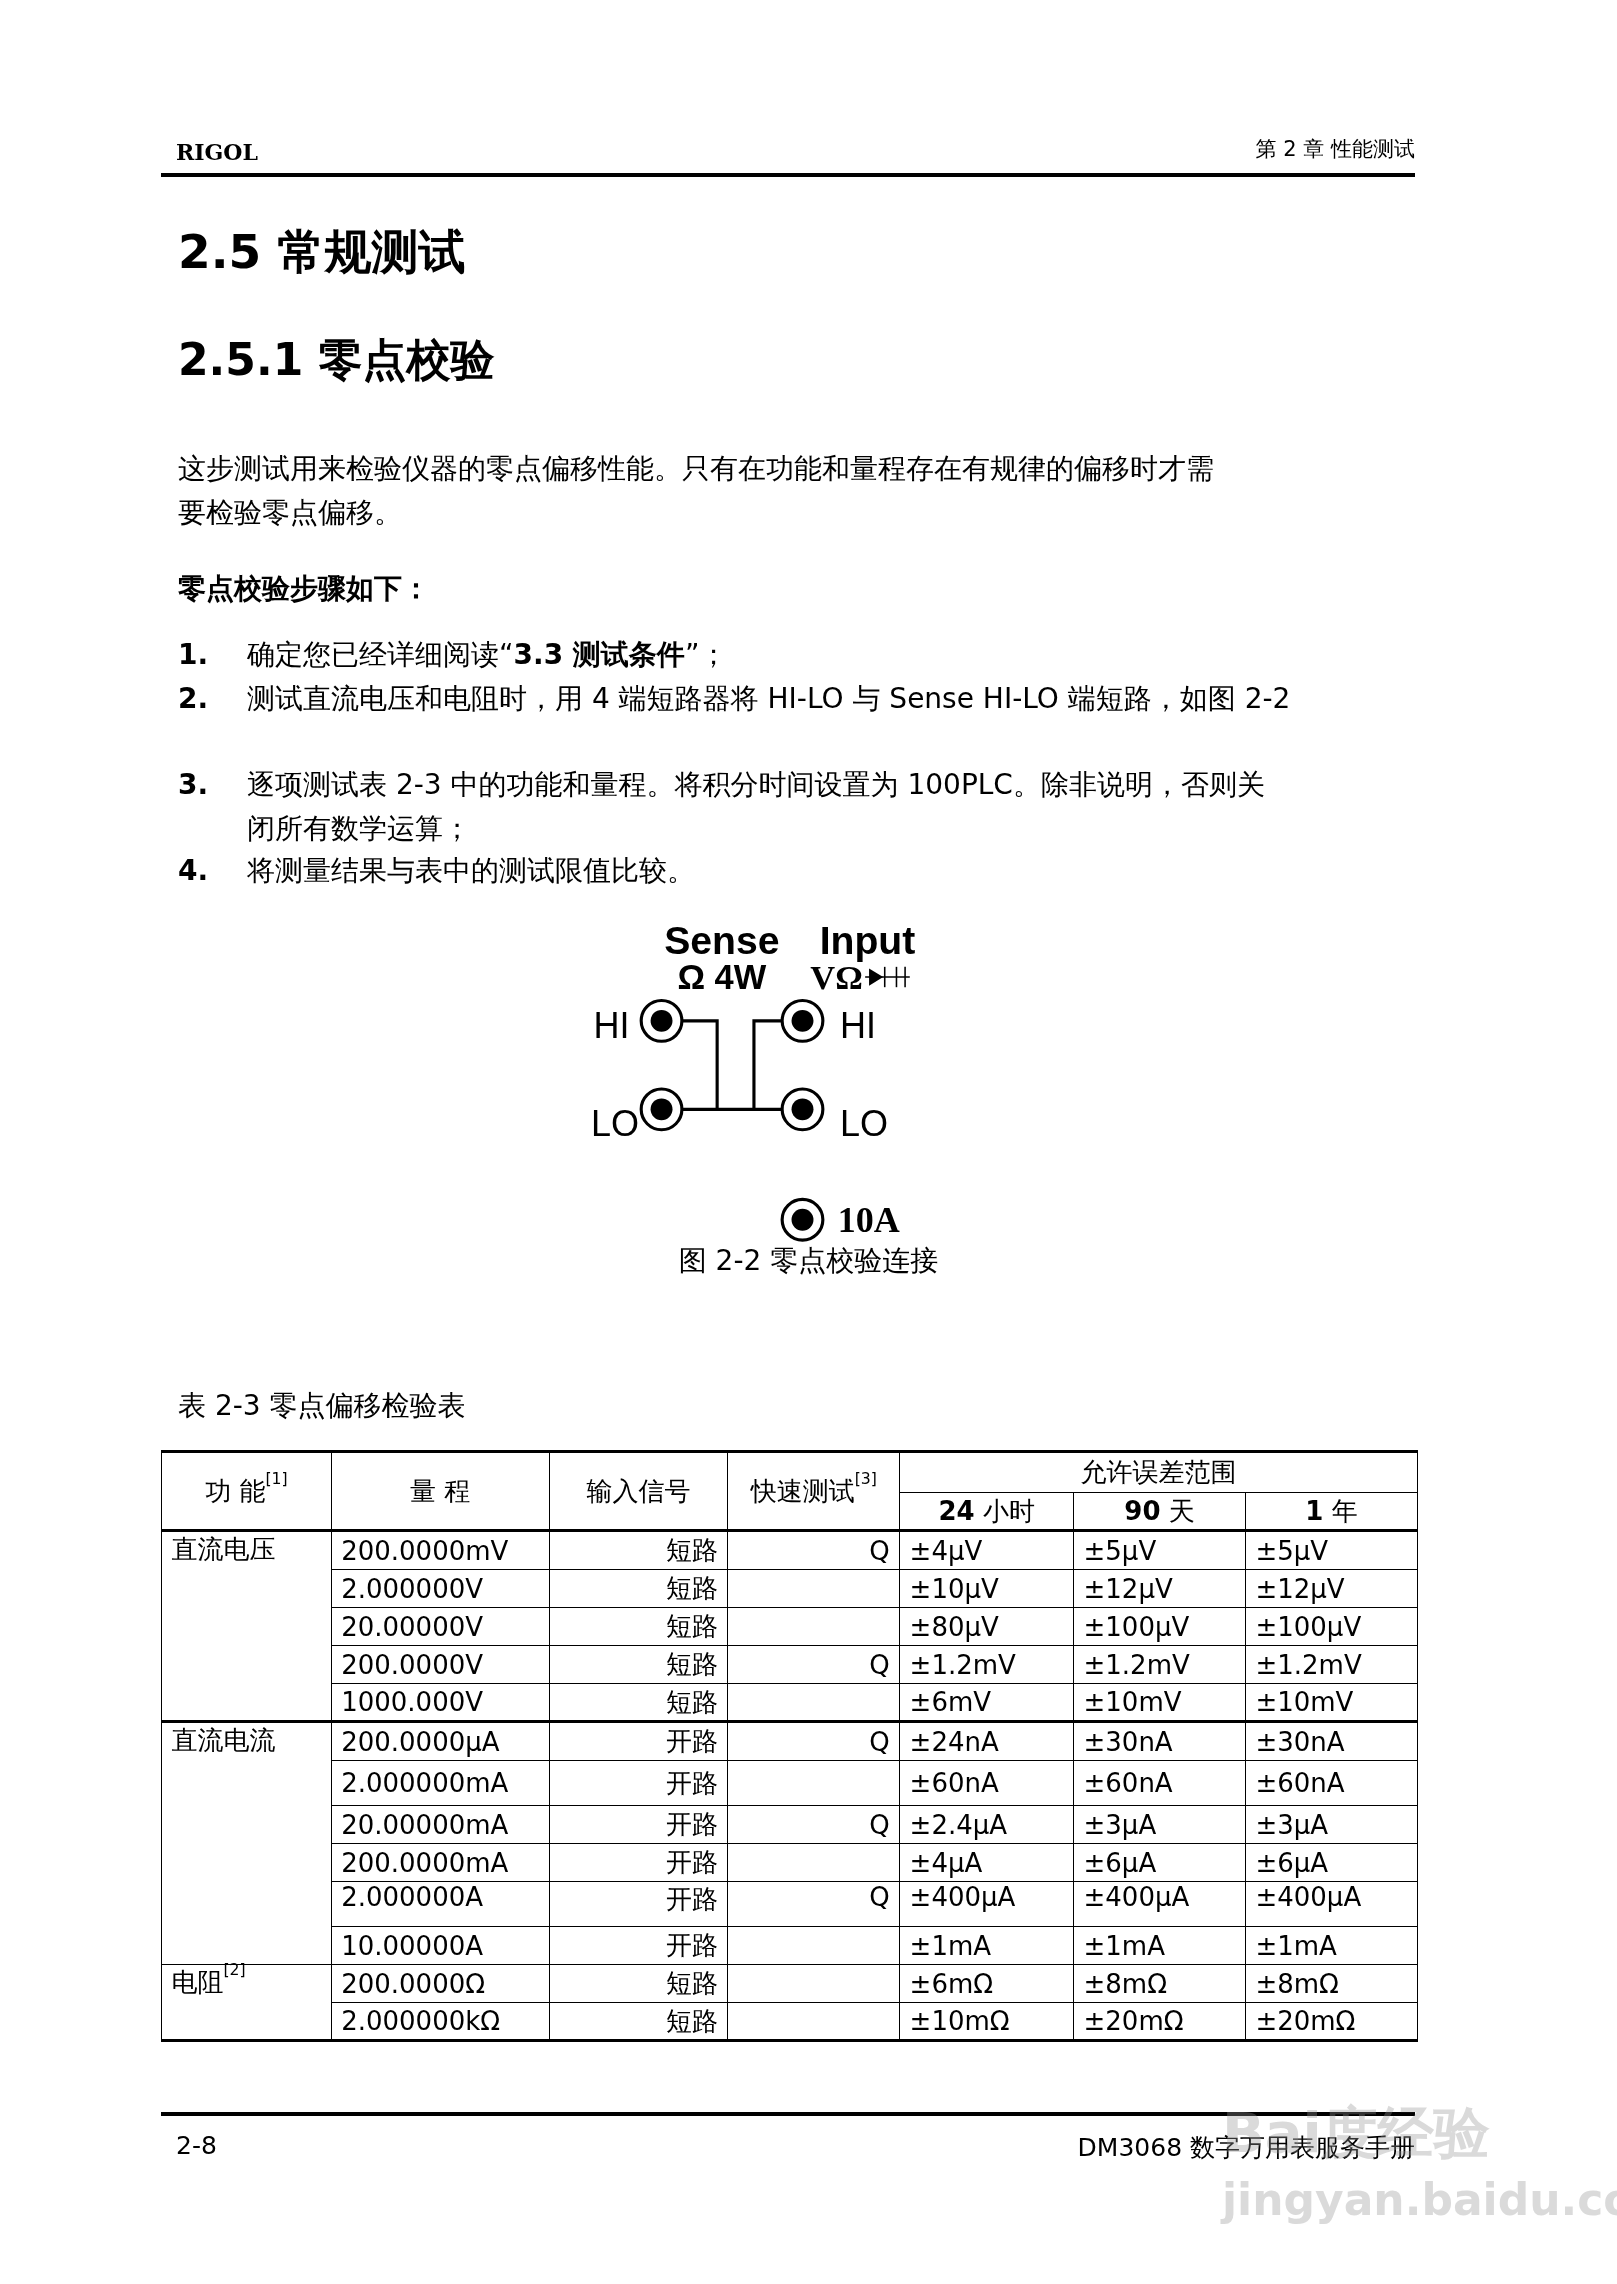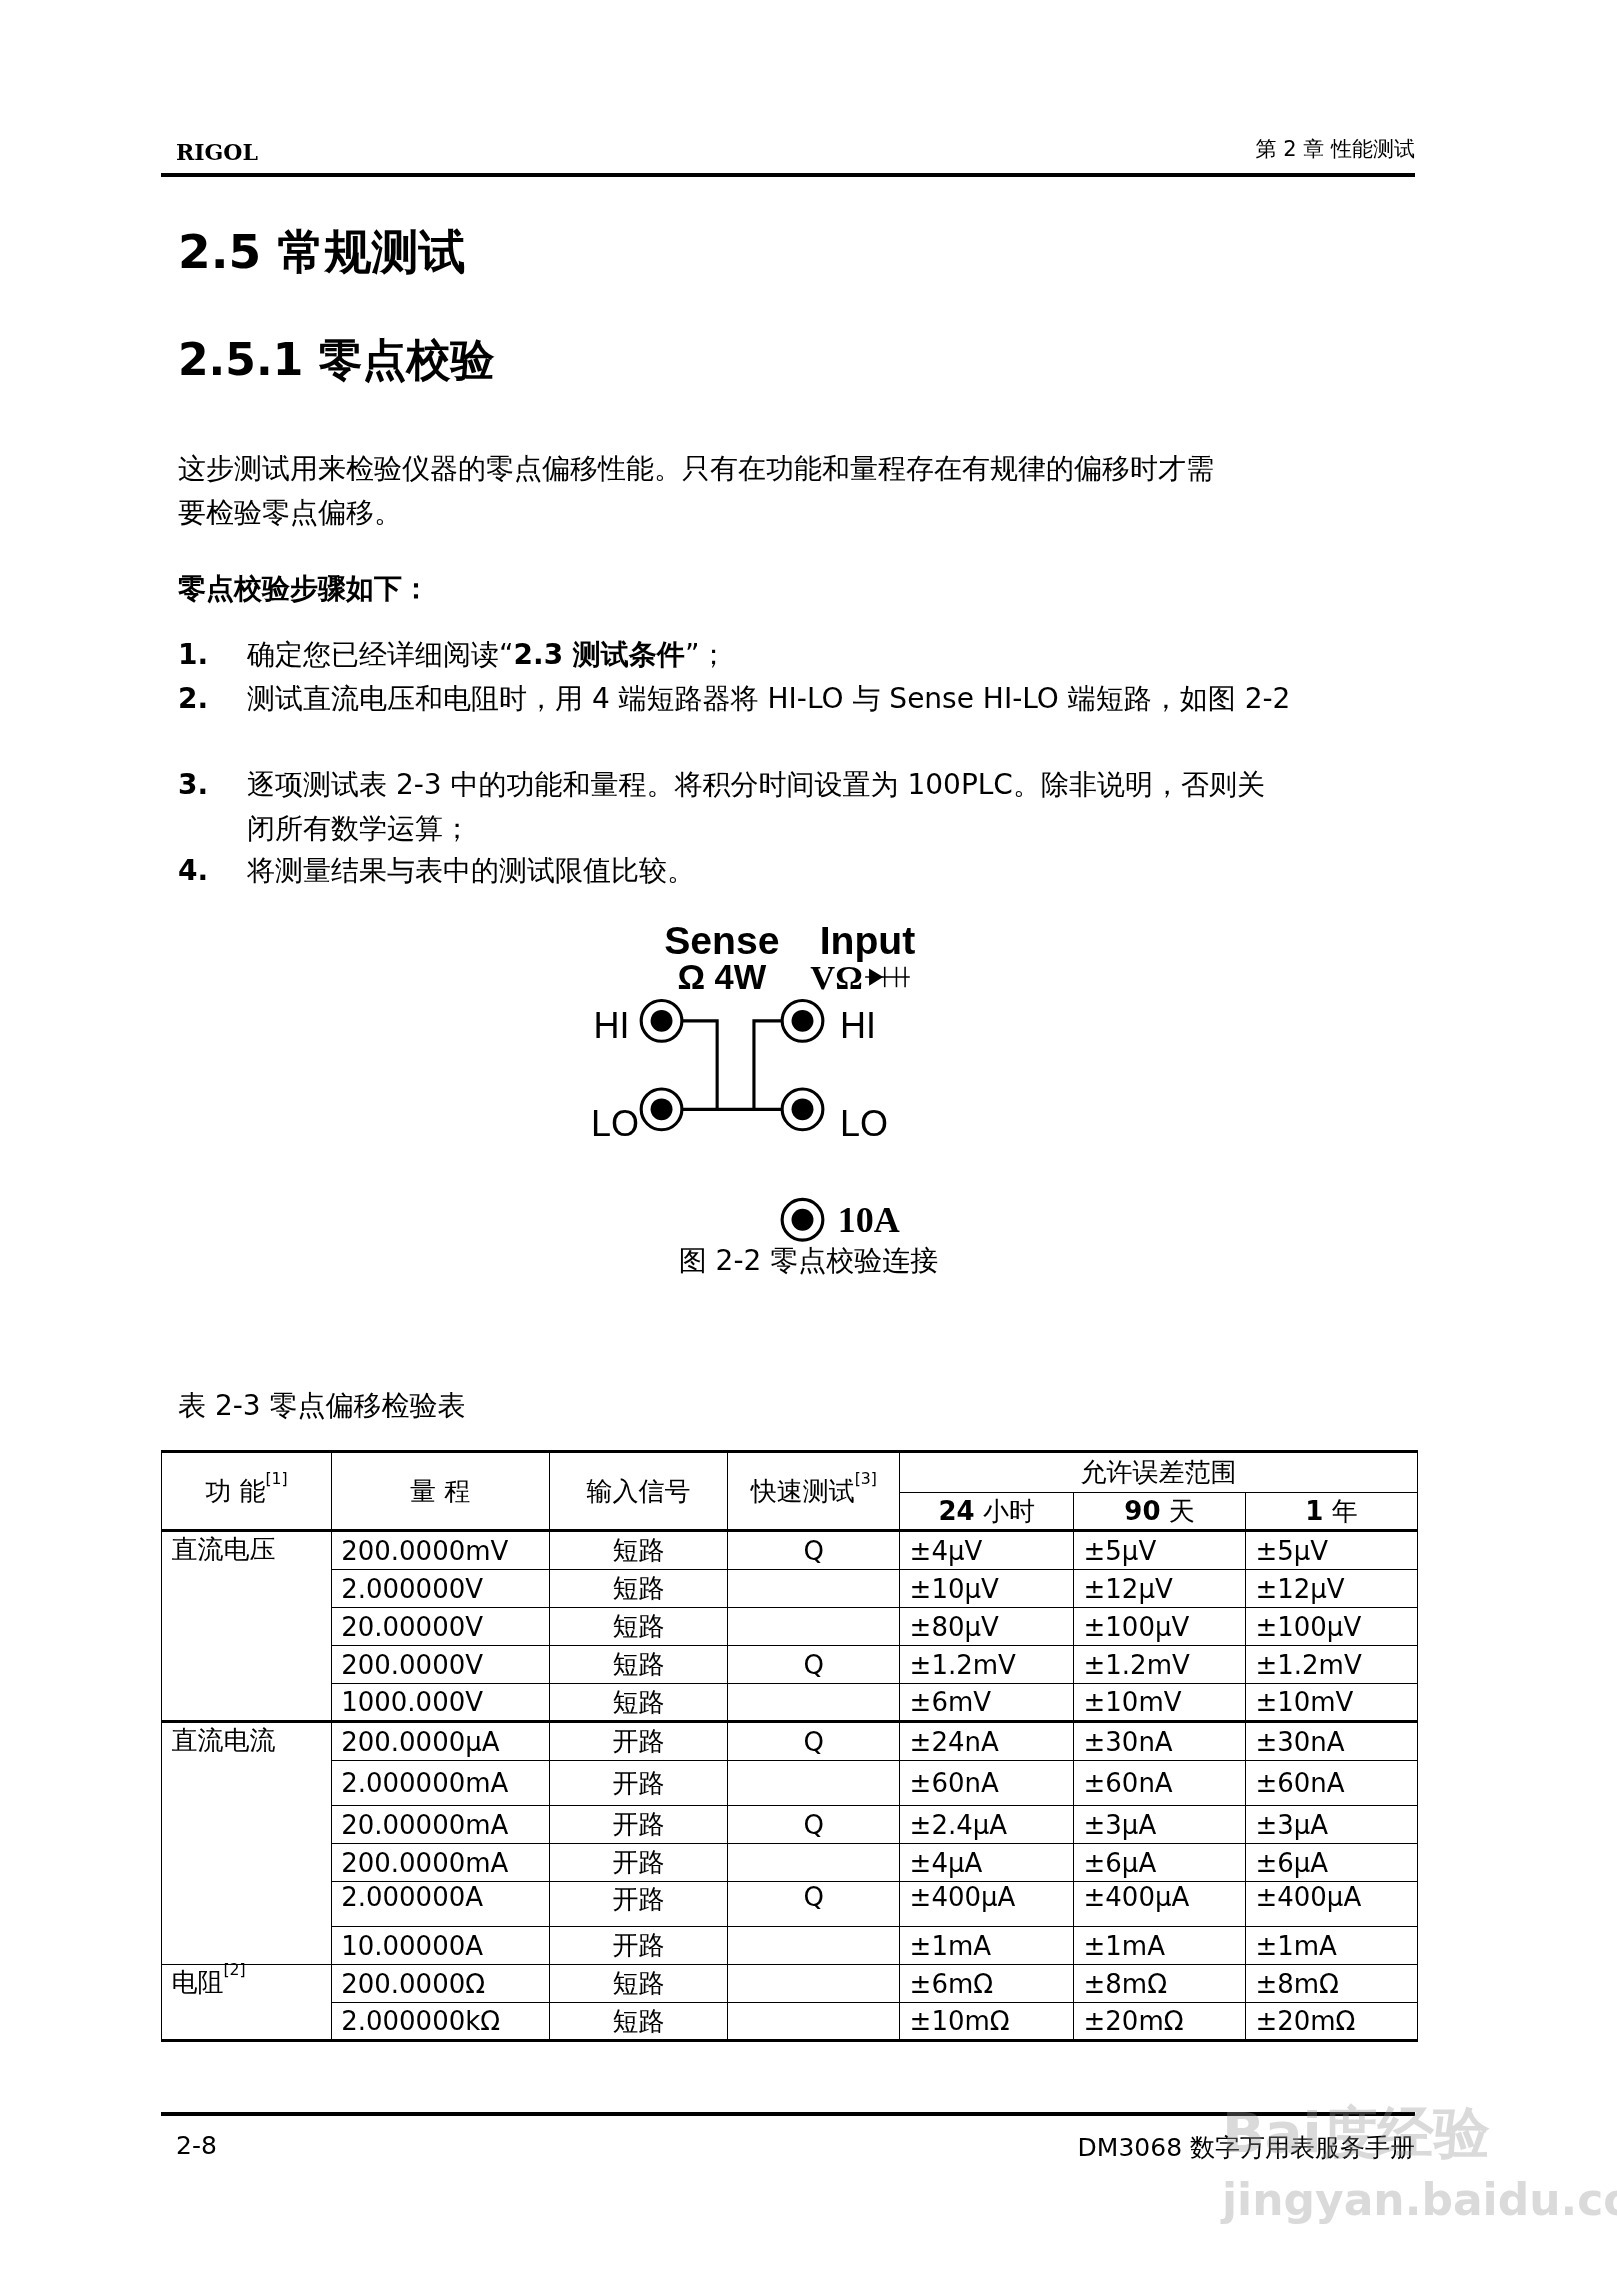--- a/index.html
+++ b/index.html
@@ -15,21 +15,21 @@
   .steps-title { left:178px; top:570px; font-size:28px; font-weight:bold; }
   .step { left:178px; width:1254px; font-size:28px; line-height:44px; }
   .step .num { position:absolute; left:0; top:0; font-weight:bold; }
   .step .txt { position:absolute; left:69px; width:1175px; }
   .bold { font-weight:bold; }
   .caption { left:0; width:1617px; text-align:center; font-size:28px; }
   .tbl-title { left:178px; top:1387px; font-size:28px; }
   table.z { position:absolute; left:161px; top:1450px; width:1257px; border-collapse:collapse; font-size:26px; }
   table.z td, table.z th { border:1.6px solid #000; padding:0 9.4px; font-weight:normal; }
   table.z th { text-align:center; font-size:26px; }
-  table.z td.c { text-align:center; }
+  table.z td.c { text-align:right; }
   table.z td.func { vertical-align:top; }
   table.z tr.thick-top td { border-top:3.1px solid #000; }
   sup { font-size:15.7px; vertical-align:top; position:relative; top:-4.7px; }
   .foot-left { left:176px; top:2131px; font-size:25px; }
   .foot-right { right:202px; top:2131px; font-size:25px; }
   .wm { color:rgba(150,150,150,0.35); font-weight:bold; }
   .diagram-svg { left:548px; top:901px; }
 </style>
 </head>
 <body>
@@ -44,21 +44,21 @@
 <div class="abs para" style="top:447px;">
   <div>这步测试用来检验仪器的零点偏移性能。只有在功能和量程存在有规律的偏移时才需</div>
   <div>要检验零点偏移。</div>
 </div>
 
 <div class="abs steps-title">零点校验步骤如下：</div>
 
 <div class="abs step" style="top:633px;height:44px;">
   <span class="num">1.</span>
   <span class="txt">
-    <span>确定您已经详细阅读“</span><span class="bold">2.3  测试条件</span><span>”；</span>
+    <span>确定您已经详细阅读“</span><span class="bold">3.3  测试条件</span><span>”；</span>
   </span>
 </div>
 <div class="abs step" style="top:677px;height:88px;">
   <span class="num">2.</span>
   <span class="txt">
     <div>测试直流电压和电阻时，用 4 端短路器将 HI-LO 与 Sense HI-LO 端短路，如图 2-2</div>
   </span>
 </div>
 <div class="abs step" style="top:763px;height:88px;">
   <span class="num">3.</span>

